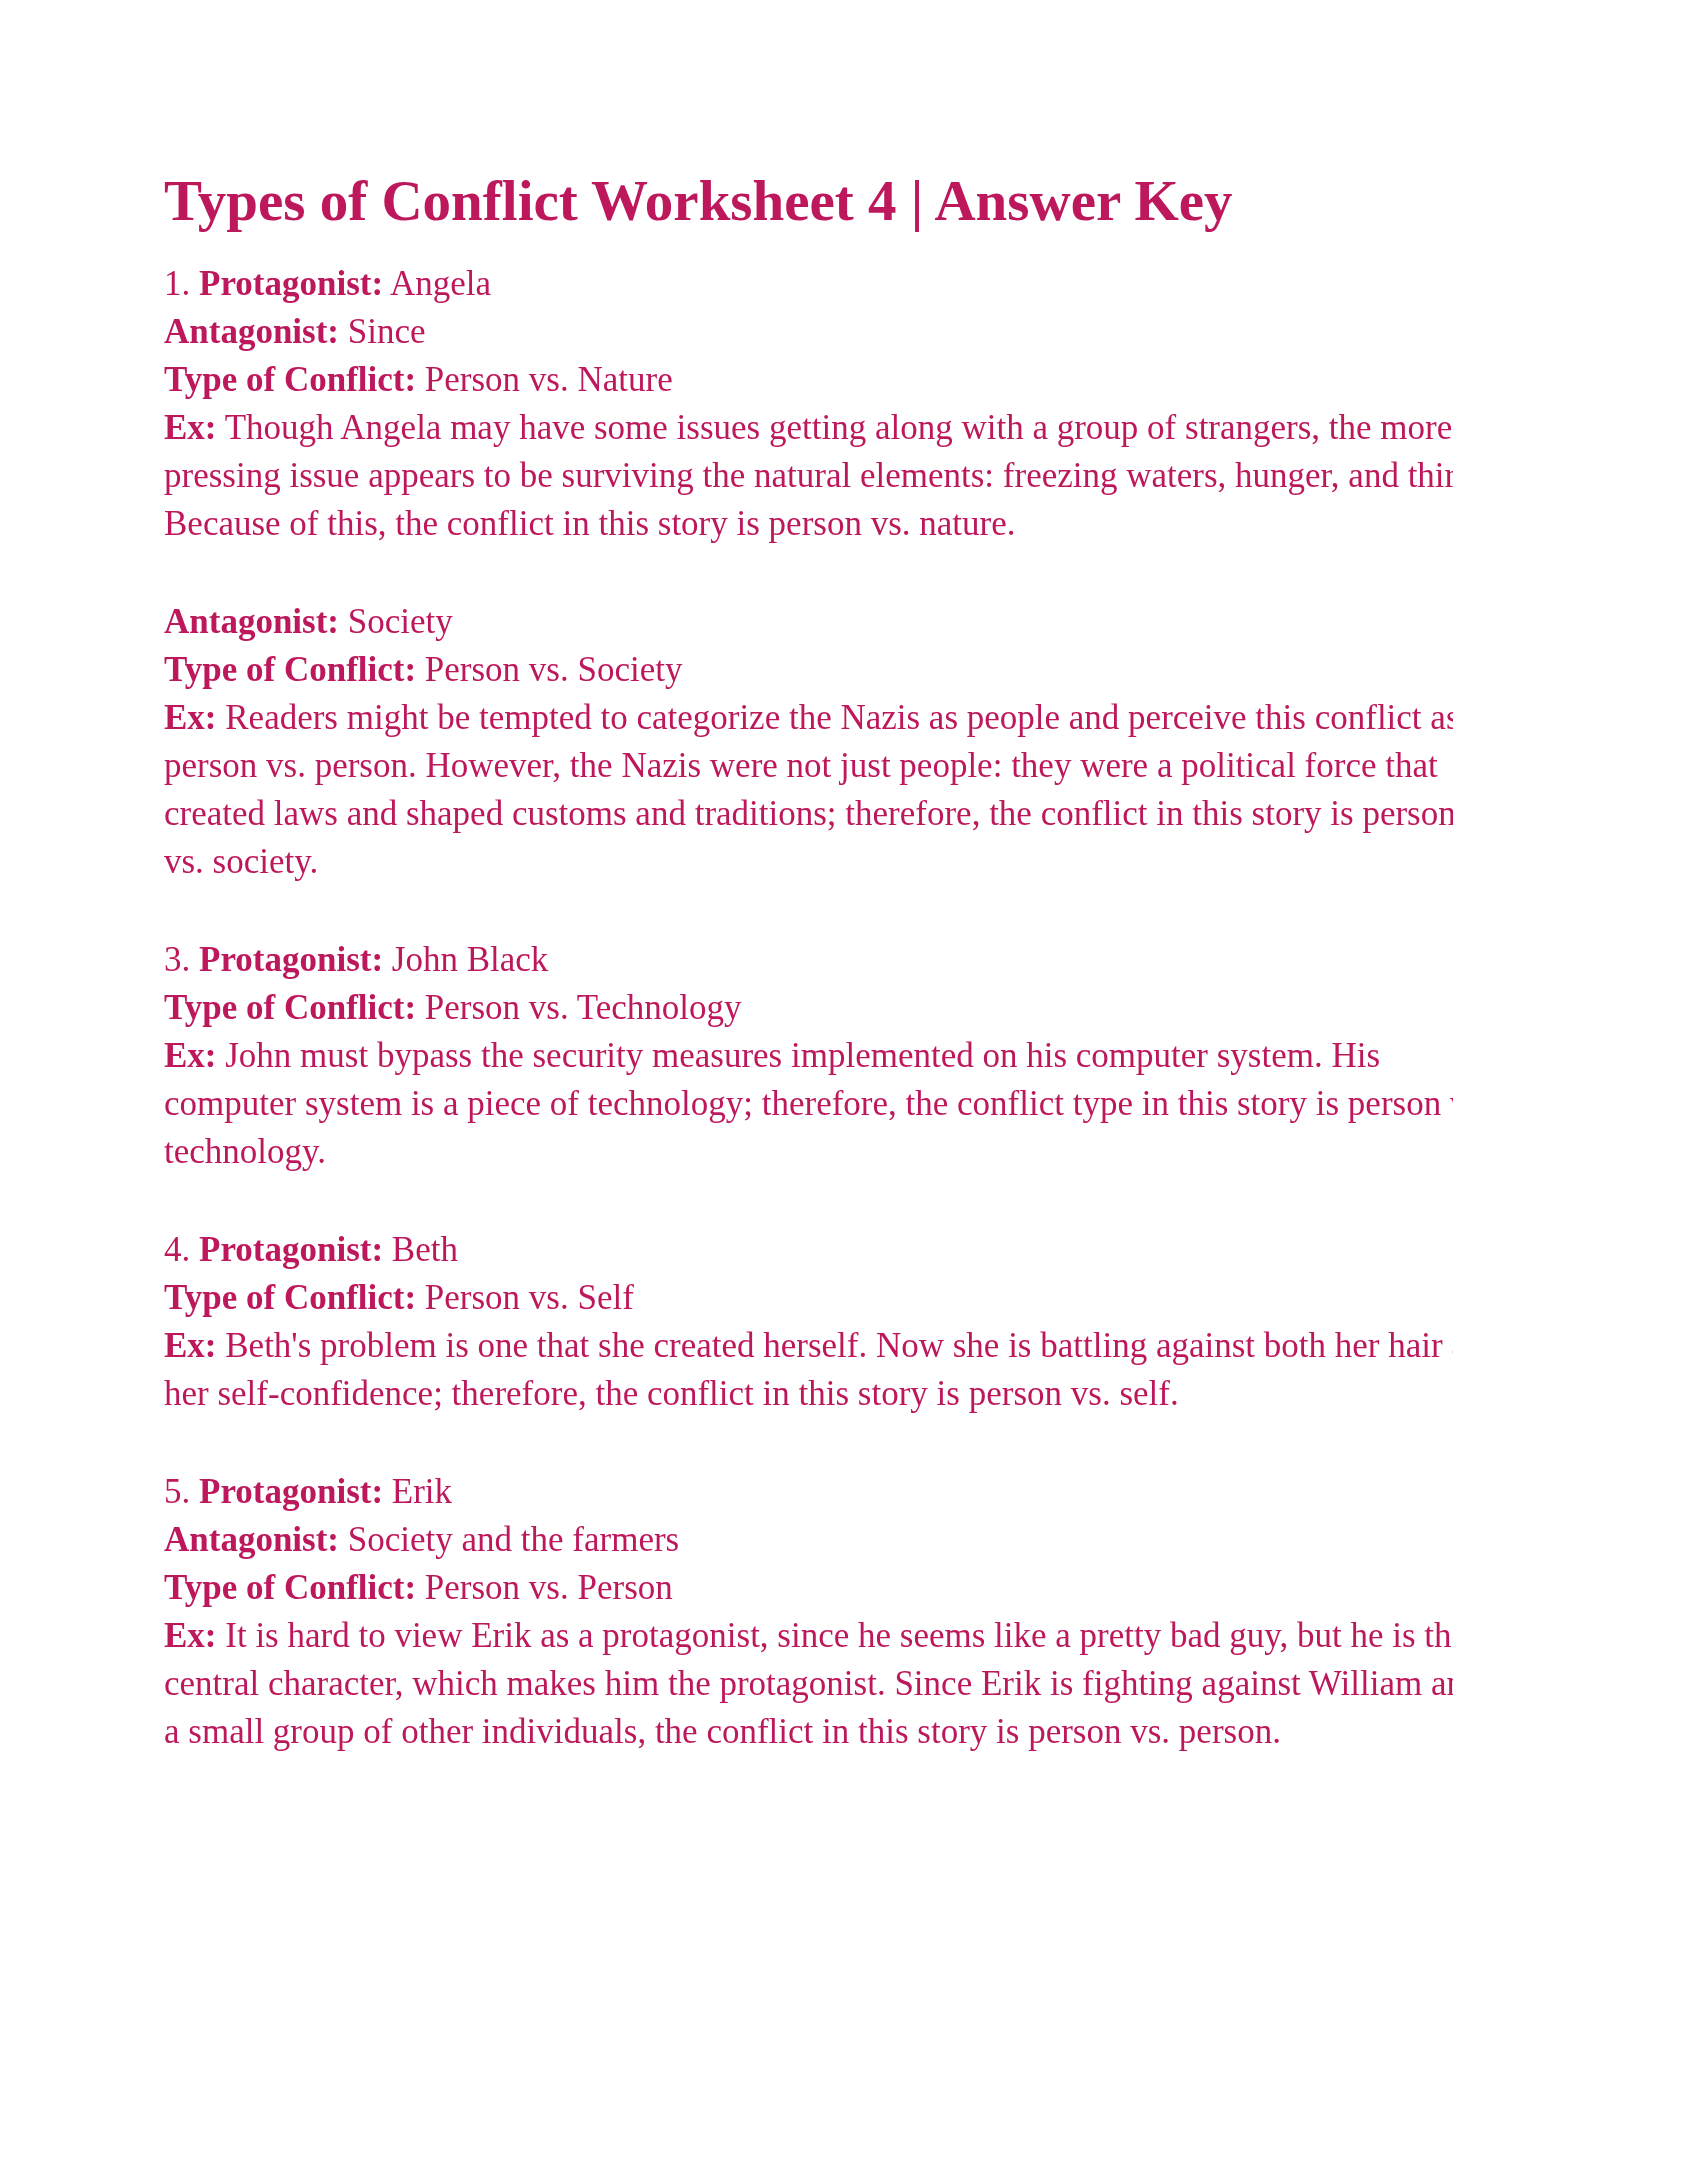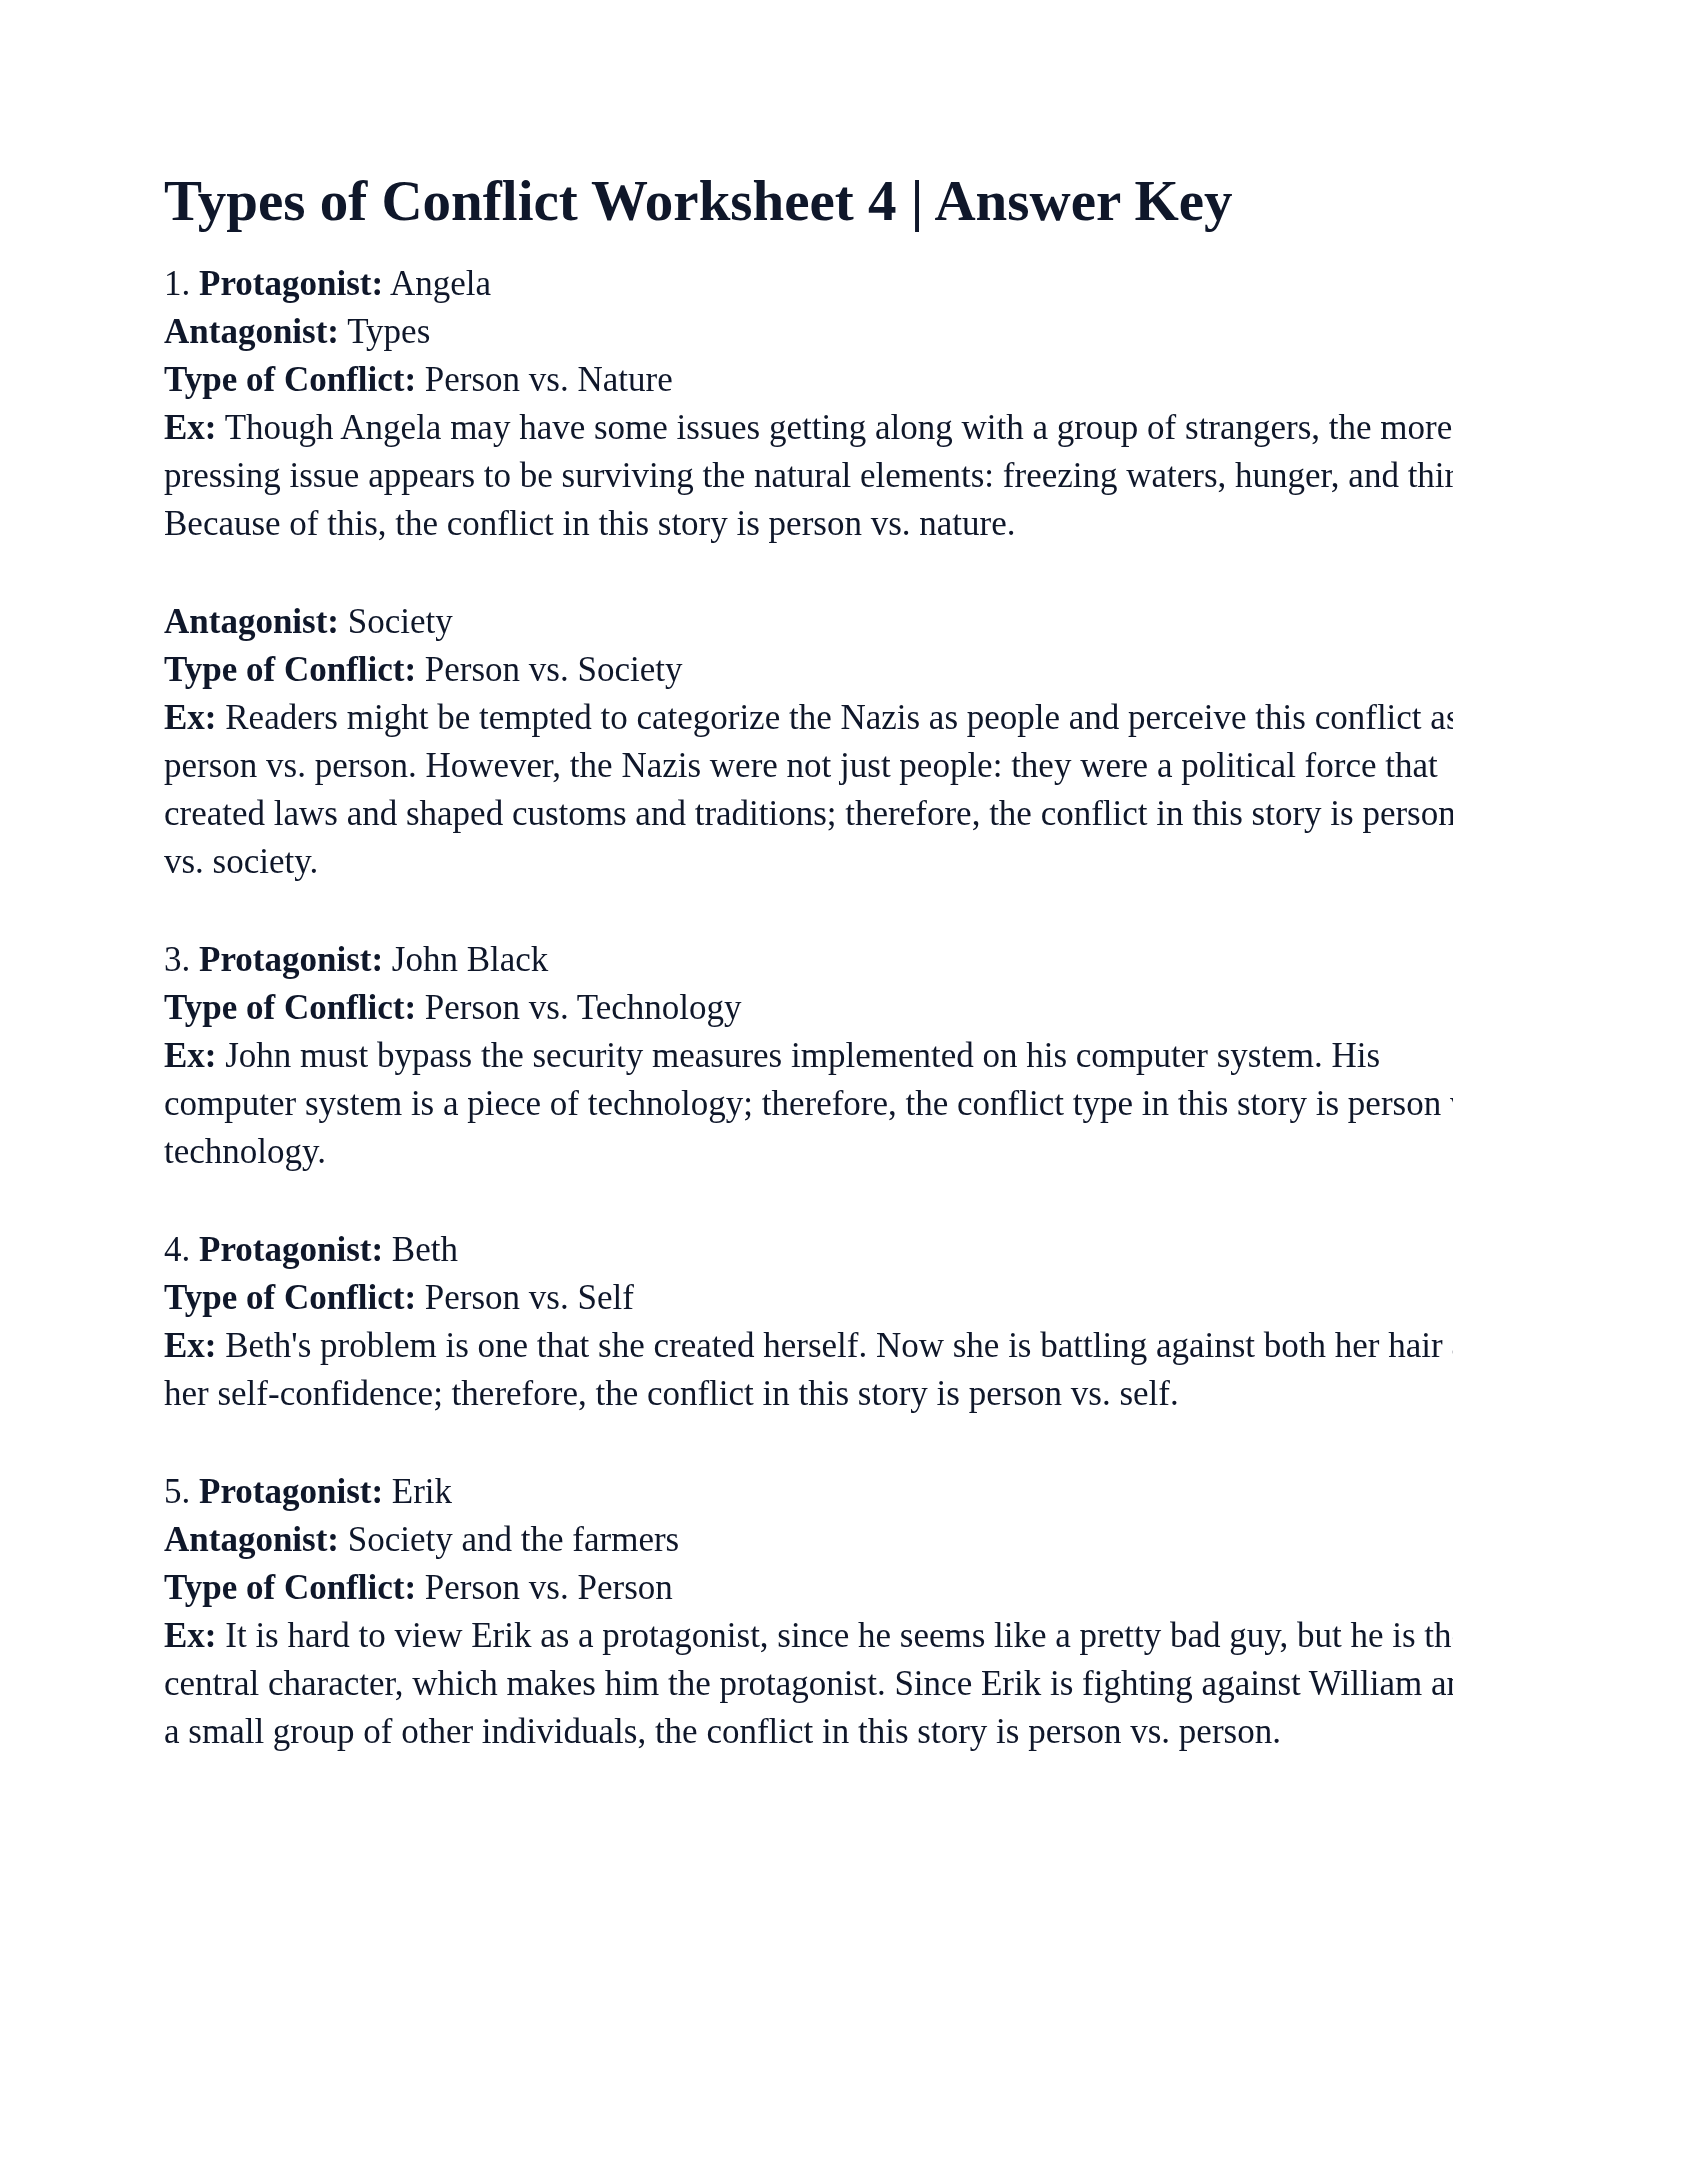--- a/index.html
+++ b/index.html
@@ -6,21 +6,21 @@
     margin: 0;
     padding: 0;
     background: #ffffff;
   }
   .page {
     position: relative;
     width: 1453px;
     height: 2178px;
     box-sizing: border-box;
     background: #ffffff;
-    color: #0f172a;
+    color: #be185d;
     font-family: "Liberation Serif", "DejaVu Serif", serif;
     padding: 168px 76px 0 164px;
     overflow: hidden;
   }
   .content {
     width: 1340px;
   }
   .doc-title {
     font-size: 57px;
     font-weight: bold;
@@ -43,21 +43,21 @@
 </head>
 <body>
 
 <div class="page">
   <div class="content">
 
     <h1 class="doc-title">Types of Conflict Worksheet 4 | Answer Key</h1>
 
     <div class="section">
       <div class="line"><span>1.</span> <b>Protagonist:</b> <span>Angela</span></div>
-      <div class="line"><b>Antagonist:</b> <span>Types</span></div>
+      <div class="line"><b>Antagonist:</b> <span>Since</span></div>
       <div class="line"><b>Type of Conflict:</b> <span>Person vs. Nature</span></div>
       <p class="para"><b>Ex:</b> <span>Though Angela may have some issues getting along with a group of strangers, the more pressing issue appears to be surviving the natural elements: freezing waters, hunger, and thirst. Because of this, the conflict in this story is person vs. nature.</span></p>
     </div>
 
     <div class="section">
       <div class="line"><b>Antagonist:</b> <span>Society</span></div>
       <div class="line"><b>Type of Conflict:</b> <span>Person vs. Society</span></div>
       <p class="para"><b>Ex:</b> <span>Readers might be tempted to categorize the Nazis as people and perceive this conflict as person vs. person. However, the Nazis were not just people: they were a political force that created laws and shaped customs and traditions; therefore, the conflict in this story is person vs. society.</span></p>
     </div>
 

